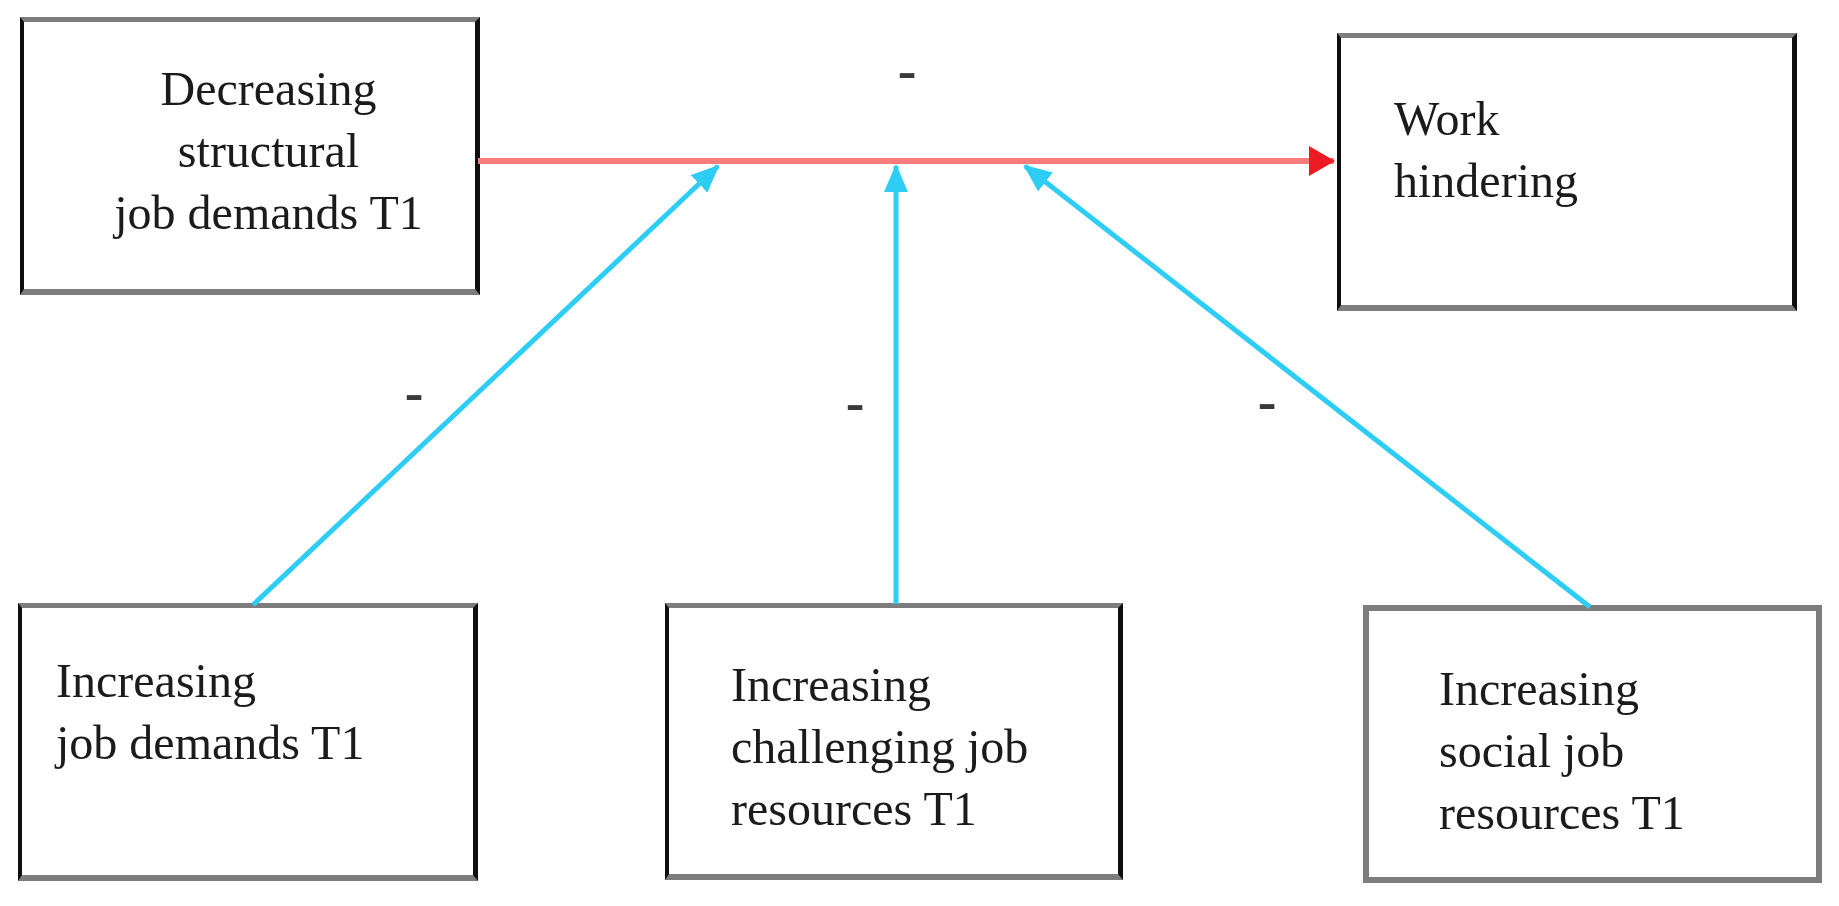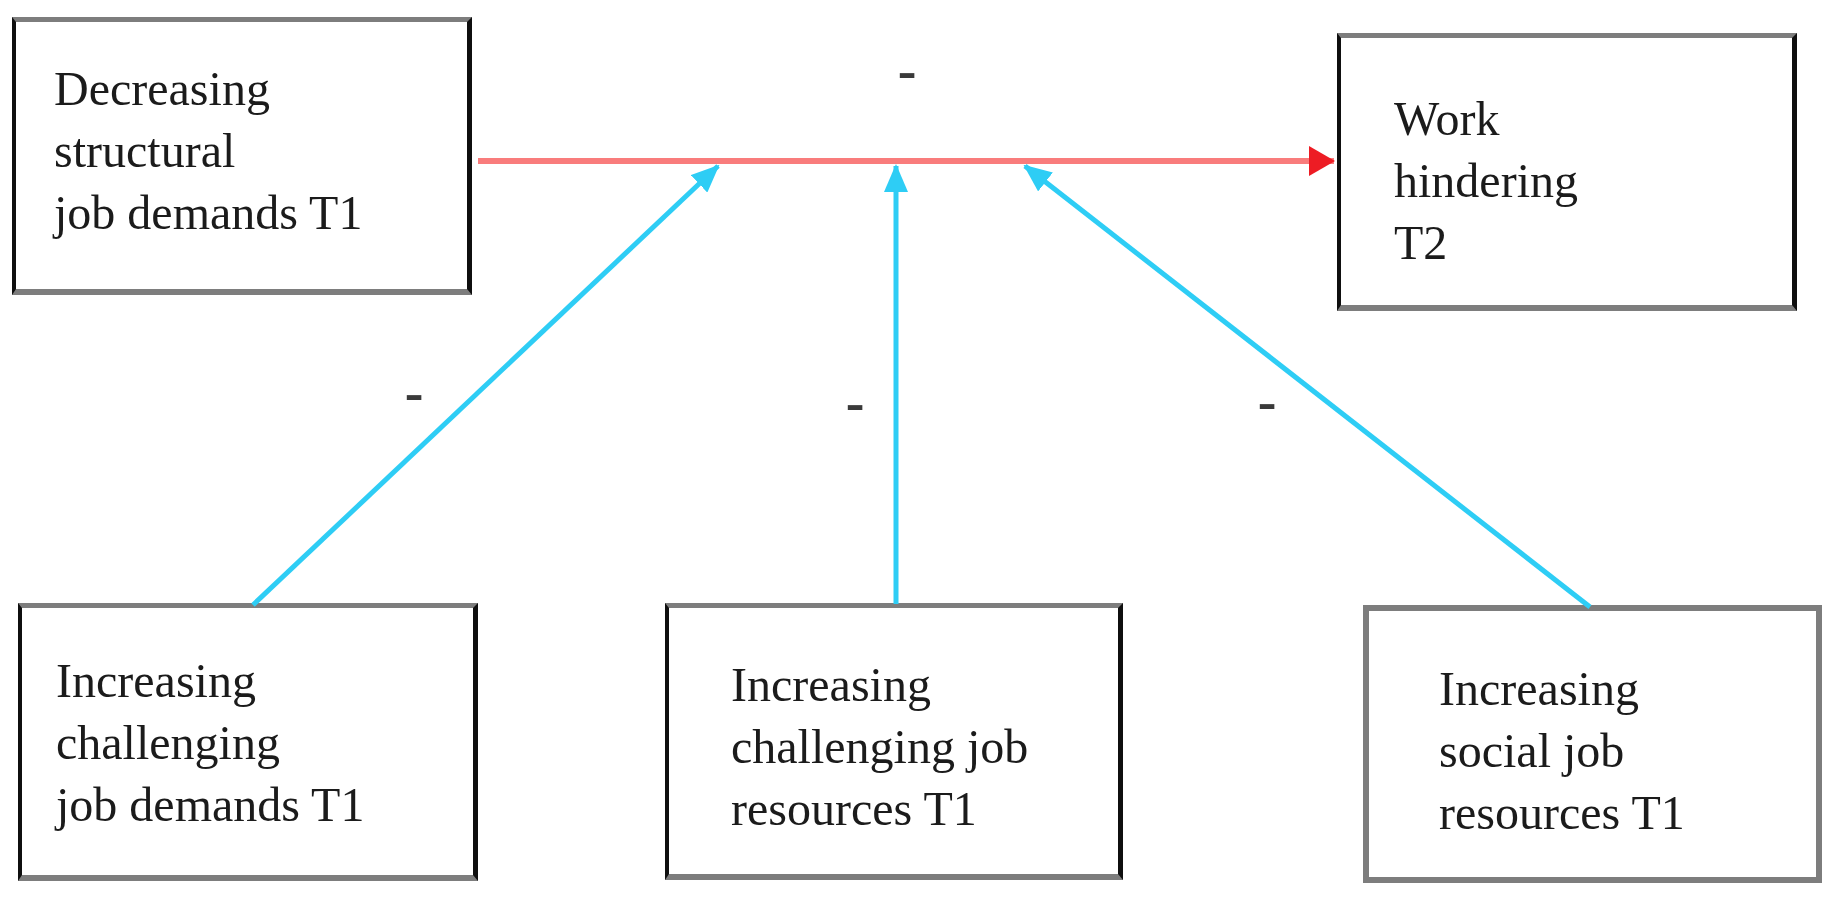--- a/index.html
+++ b/index.html
@@ -31,21 +31,21 @@
     background:var(--box-fill);
     border-top:5px solid var(--box-border-gray);
     border-bottom:6px solid var(--box-border-gray);
     border-left:4px solid var(--box-border-dark);
     border-right:5px solid var(--box-border-dark);
     color:var(--text);
     font-size:48px;
     line-height:62px;
   }
   .node .line{white-space:nowrap;}
-  .node-dh{left:12px;top:17px;width:460px;height:278px;padding:36px 0 0 38px;}
+  .node-dh{left:20px;top:17px;width:460px;height:278px;padding:36px 0 0 38px;text-align:center;}
   .node-we{left:1337px;top:17px;width:460px;height:278px;padding:50px 0 0 53px;margin-top:16px;}
   .node-ic{left:18px;top:603px;width:460px;height:278px;padding:42px 0 0 34px;}
   .node-is{left:665px;top:603px;width:458px;height:277px;padding:46px 0 0 62px;}
   .node-iso{left:1363px;top:605px;width:459px;height:278px;padding:47px 0 0 70px;
     border:6px solid var(--box-border-gray);}
   .edge-label{
     position:absolute;
     transform:translate(-50%,-50%);
     color:var(--label);
     font-size:56px;
@@ -74,26 +74,24 @@
 
   <div class="node node-dh">
     <div class="line">Decreasing</div>
     <div class="line">structural</div>
     <div class="line">job demands T1</div>
   </div>
 
   <div class="node node-we">
     <div class="line">Work</div>
     <div class="line">hindering</div>
-    <div class="line">T2</div>
   </div>
 
   <div class="node node-ic">
     <div class="line">Increasing</div>
-    <div class="line">challenging</div>
     <div class="line">job demands T1</div>
   </div>
 
   <div class="node node-is">
     <div class="line">Increasing</div>
     <div class="line">challenging job</div>
     <div class="line">resources T1</div>
   </div>
 
   <div class="node node-iso">

